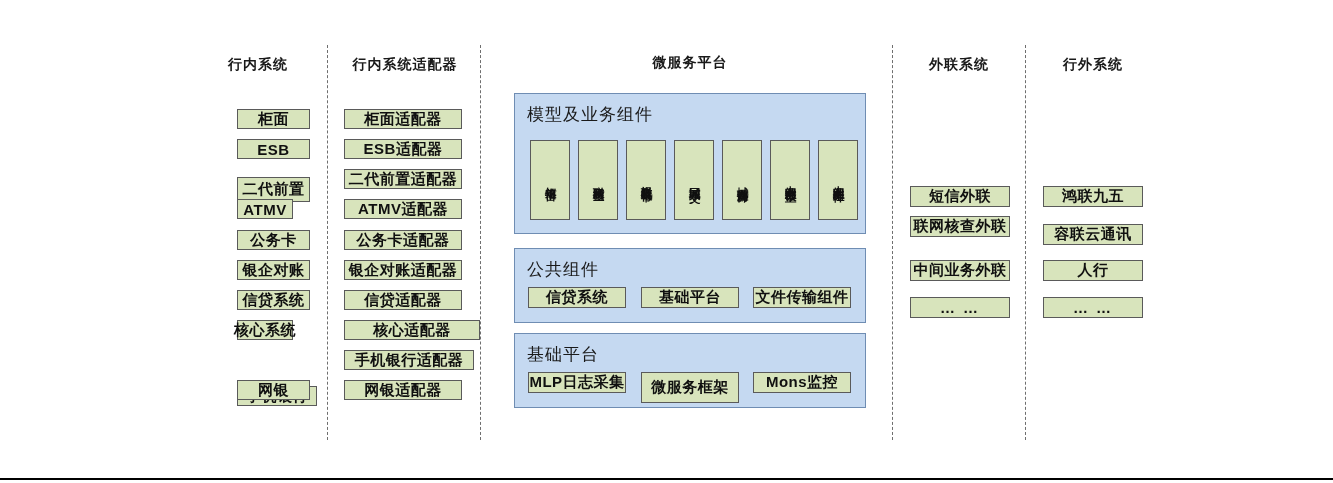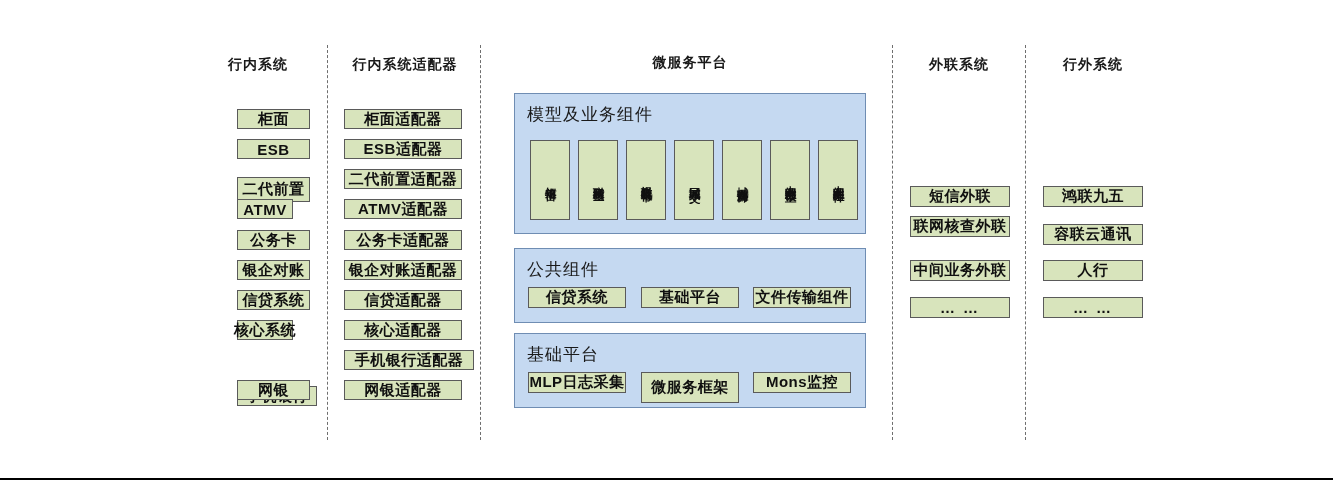--- a/index.html
+++ b/index.html
@@ -132,21 +132,21 @@
   <div class="node" style="left:237px; top:350px; width:80px; height:20px;margin-top:36px;">手机银行</div>
   <div class="node" style="left:237px; top:380px; width:73px; height:20px;">网银</div>
 
   <div class="node" style="left:344px; top:109px; width:118px; height:20px;">柜面适配器</div>
   <div class="node" style="left:344px; top:139px; width:118px; height:20px;">ESB适配器</div>
   <div class="node" style="left:344px; top:169px; width:118px; height:20px;">二代前置适配器</div>
   <div class="node" style="left:344px; top:199px; width:118px; height:20px;">ATMV适配器</div>
   <div class="node" style="left:344px; top:230px; width:118px; height:20px;">公务卡适配器</div>
   <div class="node" style="left:344px; top:260px; width:118px; height:20px;">银企对账适配器</div>
   <div class="node" style="left:344px; top:290px; width:118px; height:20px;">信贷适配器</div>
-  <div class="node" style="left:344px; top:320px; width:118px; height:20px;">核心适配器</div>
+  <div class="node" style="left:344px; top:320px; width:136px; height:20px;">核心适配器</div>
   <div class="node" style="left:344px; top:350px; width:130px; height:20px;">手机银行适配器</div>
   <div class="node" style="left:344px; top:380px; width:118px; height:20px;">网银适配器</div>
 
   <div class="panel" style="left:514px; top:93px; width:352px; height:141px;">
     <div class="panel-title">模型及业务组件</div>
   </div>
   <div class="node-v" style="left:530px; top:140px; width:40px; height:80px;">
       <span>短信平台</span>
     </div>
   <div class="node-v" style="left:578px; top:140px; width:40px; height:80px;">

